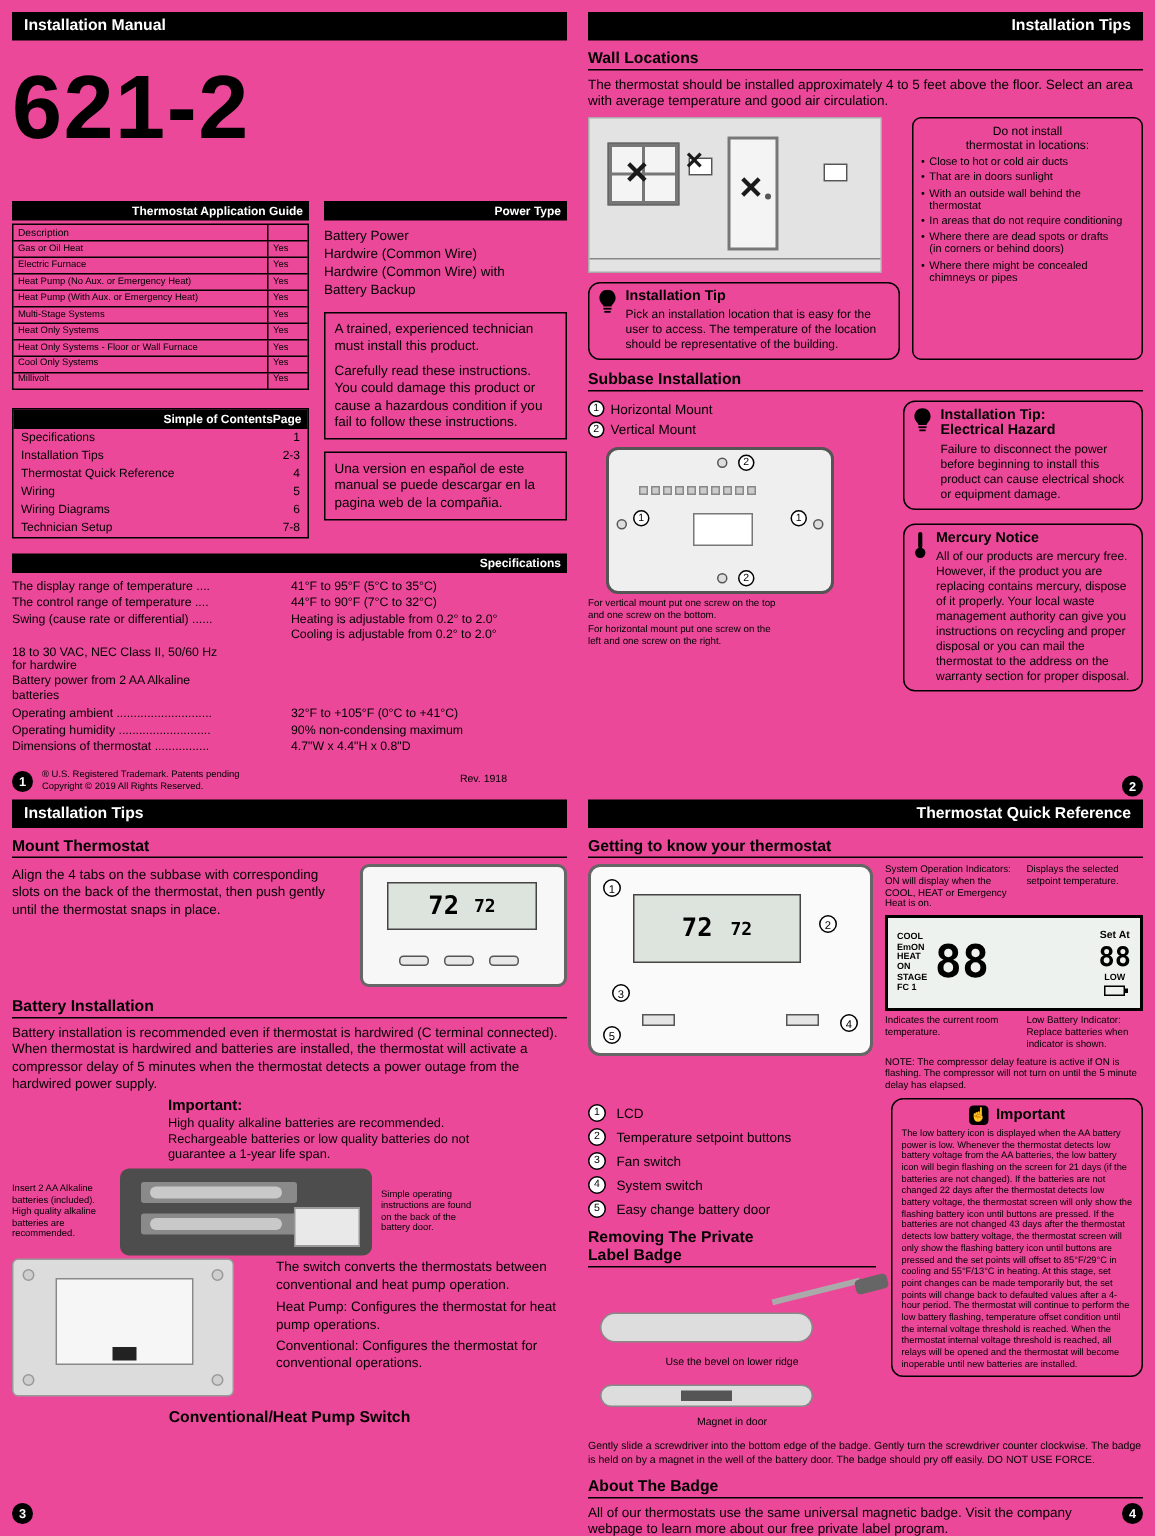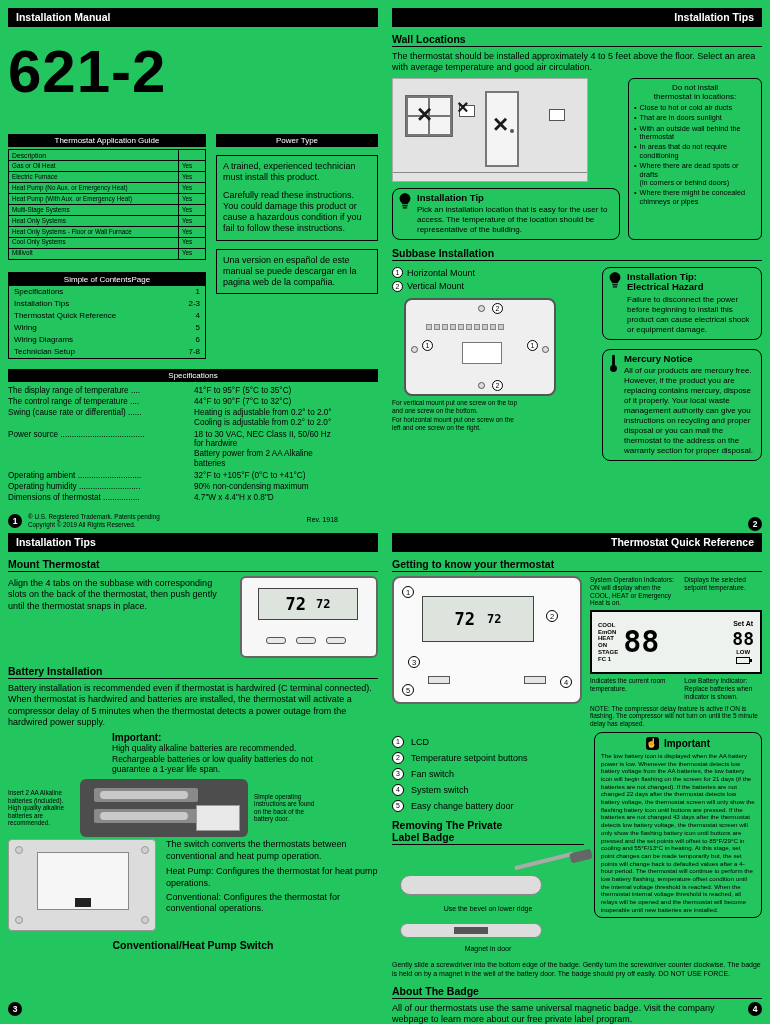--- a/index.html
+++ b/index.html
@@ -1,27 +1,27 @@
 <!DOCTYPE html>
 <html><head>
 <meta charset="utf-8">
 <style>
   *{margin:0;padding:0;box-sizing:border-box}
   html,body{width:770px;height:1024px}
   body{background:#fff;color:#000;font-family:"Liberation Sans",sans-serif}
-  .sheet{width:770px;height:1024px;padding:8px;overflow:hidden;background:#22c55e}
+  .sheet{width:770px;height:1024px;padding:8px;overflow:hidden;background:#ec4899}
   .band{display:flex;gap:14px;margin-bottom:6px}
   .band-half{flex:1;background:#000;color:#fff;font-weight:bold;font-size:10.5px;padding:3px 8px 4px}
   .tr{text-align:right}
   .cols{display:flex;gap:14px}
   .pg{position:relative;width:370px;flex-shrink:0}
   .row-top{height:498px;margin-bottom:2px}
   .row-bot{height:458px}
   .sec-h{font-weight:bold;font-size:10.5px;border-bottom:1.5px solid #000;padding-bottom:1px;margin:7px 0 4px}
-  .bar{background:#000;color:#fff;font-weight:normal;font-size:8px;padding:2px 4px;display:flex;justify-content:center}
+  .bar{background:#000;color:#fff;font-weight:bold;font-size:8px;padding:2px 4px;display:flex;justify-content:flex-end}
   .p9{font-size:9px;line-height:1.25;margin:2px 0}
   .p8{font-size:8px;line-height:1.25}
   .p65{font-size:6.5px;line-height:1.3;margin-top:3px}
   .bold{font-weight:normal}
   .pre{white-space:pre-line}
   .center{text-align:center}
   .pgnum{width:14px;height:14px;border-radius:50%;background:#000;color:#fff;font-size:8.5px;font-weight:bold;display:flex;align-items:center;justify-content:center;flex-shrink:0}
   .pos-br{position:absolute;right:0;bottom:0}
   .pos-bl{position:absolute;left:0;bottom:0}
   
@@ -53,21 +53,21 @@
   .door{position:absolute;left:92px;top:12px;width:34px;height:76px;background:#f4f4f4;border:2px solid #777}
   .knob{position:absolute;right:3px;top:36px;width:4px;height:4px;border-radius:50%;background:#555}
   .tsm{position:absolute;width:16px;height:12px;background:#fff;border:1px solid #555}
   .xmark{position:absolute;font-size:26px;font-weight:bold;color:#1a1a1a;line-height:1}
   .floorline{position:absolute;left:0;bottom:8px;width:100%;height:1px;background:#888}
   .dont-box{width:158px;border:1px solid #000;border-radius:6px;padding:4px 5px;margin-left:8px}
   .dont-title{font-size:8px;line-height:1.15}
   .dont-list{list-style:none;font-size:7.3px;line-height:1.15;margin-top:3px}
   .dont-list li{display:flex;gap:3px;margin:2px 0}
   .tip-box{border:1px solid #000;border-radius:8px;padding:4px 6px;display:flex;gap:6px;align-items:flex-start}
-  .tip1{width:228px;margin-top:6px}
+  .tip1{width:208px;margin-top:6px}
   .tip-title{font-size:9.5px;font-weight:bold;line-height:1.1}
   .sub-row{display:flex;gap:10px;margin-top:2px}
   .sub-left{width:200px;flex-shrink:0}
   .mount-item{display:flex;align-items:center;gap:4px;font-size:9px;margin:2.5px 0}
   .co{width:11px;height:11px;border:1px solid #000;border-radius:50%;display:inline-flex;align-items:center;justify-content:center;font-size:7px;flex-shrink:0;background:#fff}
   .subbase-fig{position:relative;width:152px;height:98px;border:2px solid #555;border-radius:8px;background:#efefef;margin:6px 0 2px 12px}
   .term{position:absolute;left:20px;top:24px;display:flex;gap:2px}
   .term i{width:6px;height:6px;background:#ccc;border:1px solid #888}
   .hole{position:absolute;left:56px;top:42px;width:40px;height:22px;border:1px solid #777;background:#fff}
   .scr{position:absolute;width:7px;height:7px;border:1px solid #555;border-radius:50%;background:#ddd}
@@ -82,21 +82,21 @@
   .btn{width:20px;height:7px;border:1px solid #555;border-radius:3px;background:#e8e8e8}
   .imp-block{margin:4px 0 4px 104px;width:236px}
   .imp-title{font-size:10px;font-weight:bold}
   .imp-text{font-size:8.5px;line-height:1.25}
   .bat-row{display:flex;gap:6px;margin-top:4px;align-items:center}
   .cap-side{width:66px;font-size:6.3px;line-height:1.2}
   .bat-fig{position:relative;width:168px;height:58px;background:#4d4d4d;border-radius:6px;flex-shrink:0}
   .slot{position:absolute;left:14px;width:104px;height:14px;background:#8a8a8a;border-radius:2px}
   .slot i{position:absolute;left:6px;top:3px;width:88px;height:8px;background:#c9c9c9;border-radius:4px}
   .label-box{position:absolute;right:8px;bottom:6px;width:44px;height:26px;background:#e9e9e9;border:1px solid #999}
-  .conv-row{display:flex;gap:10px;margin-top:2px}
+  .conv-row{display:flex;gap:28px;margin-top:2px}
   .conv-fig{position:relative;width:148px;height:92px;background:#dcdcdc;border:1px solid #999;border-radius:4px;flex-shrink:0}
   .inner{position:absolute;left:28px;top:12px;width:92px;height:58px;background:#f6f6f6;border:1px solid #888}
   .sw{position:absolute;left:66px;top:58px;width:16px;height:9px;background:#222}
   .scr2{position:absolute;width:8px;height:8px;border:1px solid #999;border-radius:50%;background:#cfcfcf}
   .conv-text{font-size:9px;line-height:1.3}
   .sw-label{font-size:10.5px;font-weight:bold;text-align:center;margin-top:8px}
   
   .know-row{display:flex;gap:8px;margin-top:2px}
   .tstat4{position:relative;width:190px;height:128px;border:2px solid #666;border-radius:8px;background:#fafafa;flex-shrink:0}
   .lcd4{position:absolute;left:28px;top:18px;width:112px;height:46px;border:1px solid #444;background:#dde3dd;display:flex;align-items:center;justify-content:center;gap:12px}
@@ -232,20 +232,24 @@
                 <span>Technician Setup</span>
                 <span>7-8</span>
               </div>
           </div>
         </div>
 
         <div class="p1right">
           <div class="bar">
               <span>Power Type</span>
             </div>
+          <div class="power-lines pre">Battery Power
+Hardwire (Common Wire)
+Hardwire (Common Wire) with
+Battery Backup</div>
           <div class="warnbox">
             <p class="bold">A trained, experienced technician must install this product.</p>
             <p style="margin-top:6px">Carefully read these instructions.  You could damage this product or cause a hazardous condition if you fail to follow these instructions.</p>
           </div>
           <div class="warnbox">Una version en español de este manual se puede descargar en la pagina web de la compañia.</div>
         </div>
       </div>
 
       <div style="margin-top:10px">
         <div class="bar">
@@ -259,21 +263,20 @@
           <div class="spec-row">
               <span class="spec-l">The control range of temperature ....</span>
               <span class="spec-v pre">44°F to 90°F (7°C to 32°C)</span>
             </div>
           <div class="spec-row">
               <span class="spec-l">Swing (cause rate or differential) ......</span>
               <span class="spec-v pre">Heating is adjustable from 0.2° to 2.0°
 Cooling is adjustable from 0.2° to 2.0°</span>
             </div>
           <div class="spec-row">
-              <span class="spec-l">Power source .....................................</span>
               <span class="spec-v pre">18 to 30 VAC, NEC Class II, 50/60 Hz
 for hardwire
 Battery power from 2 AA Alkaline
 batteries</span>
             </div>
           <div class="spec-row">
               <span class="spec-l">Operating ambient ............................</span>
               <span class="spec-v pre">32°F to +105°F (0°C to +41°C)</span>
             </div>
           <div class="spec-row">

